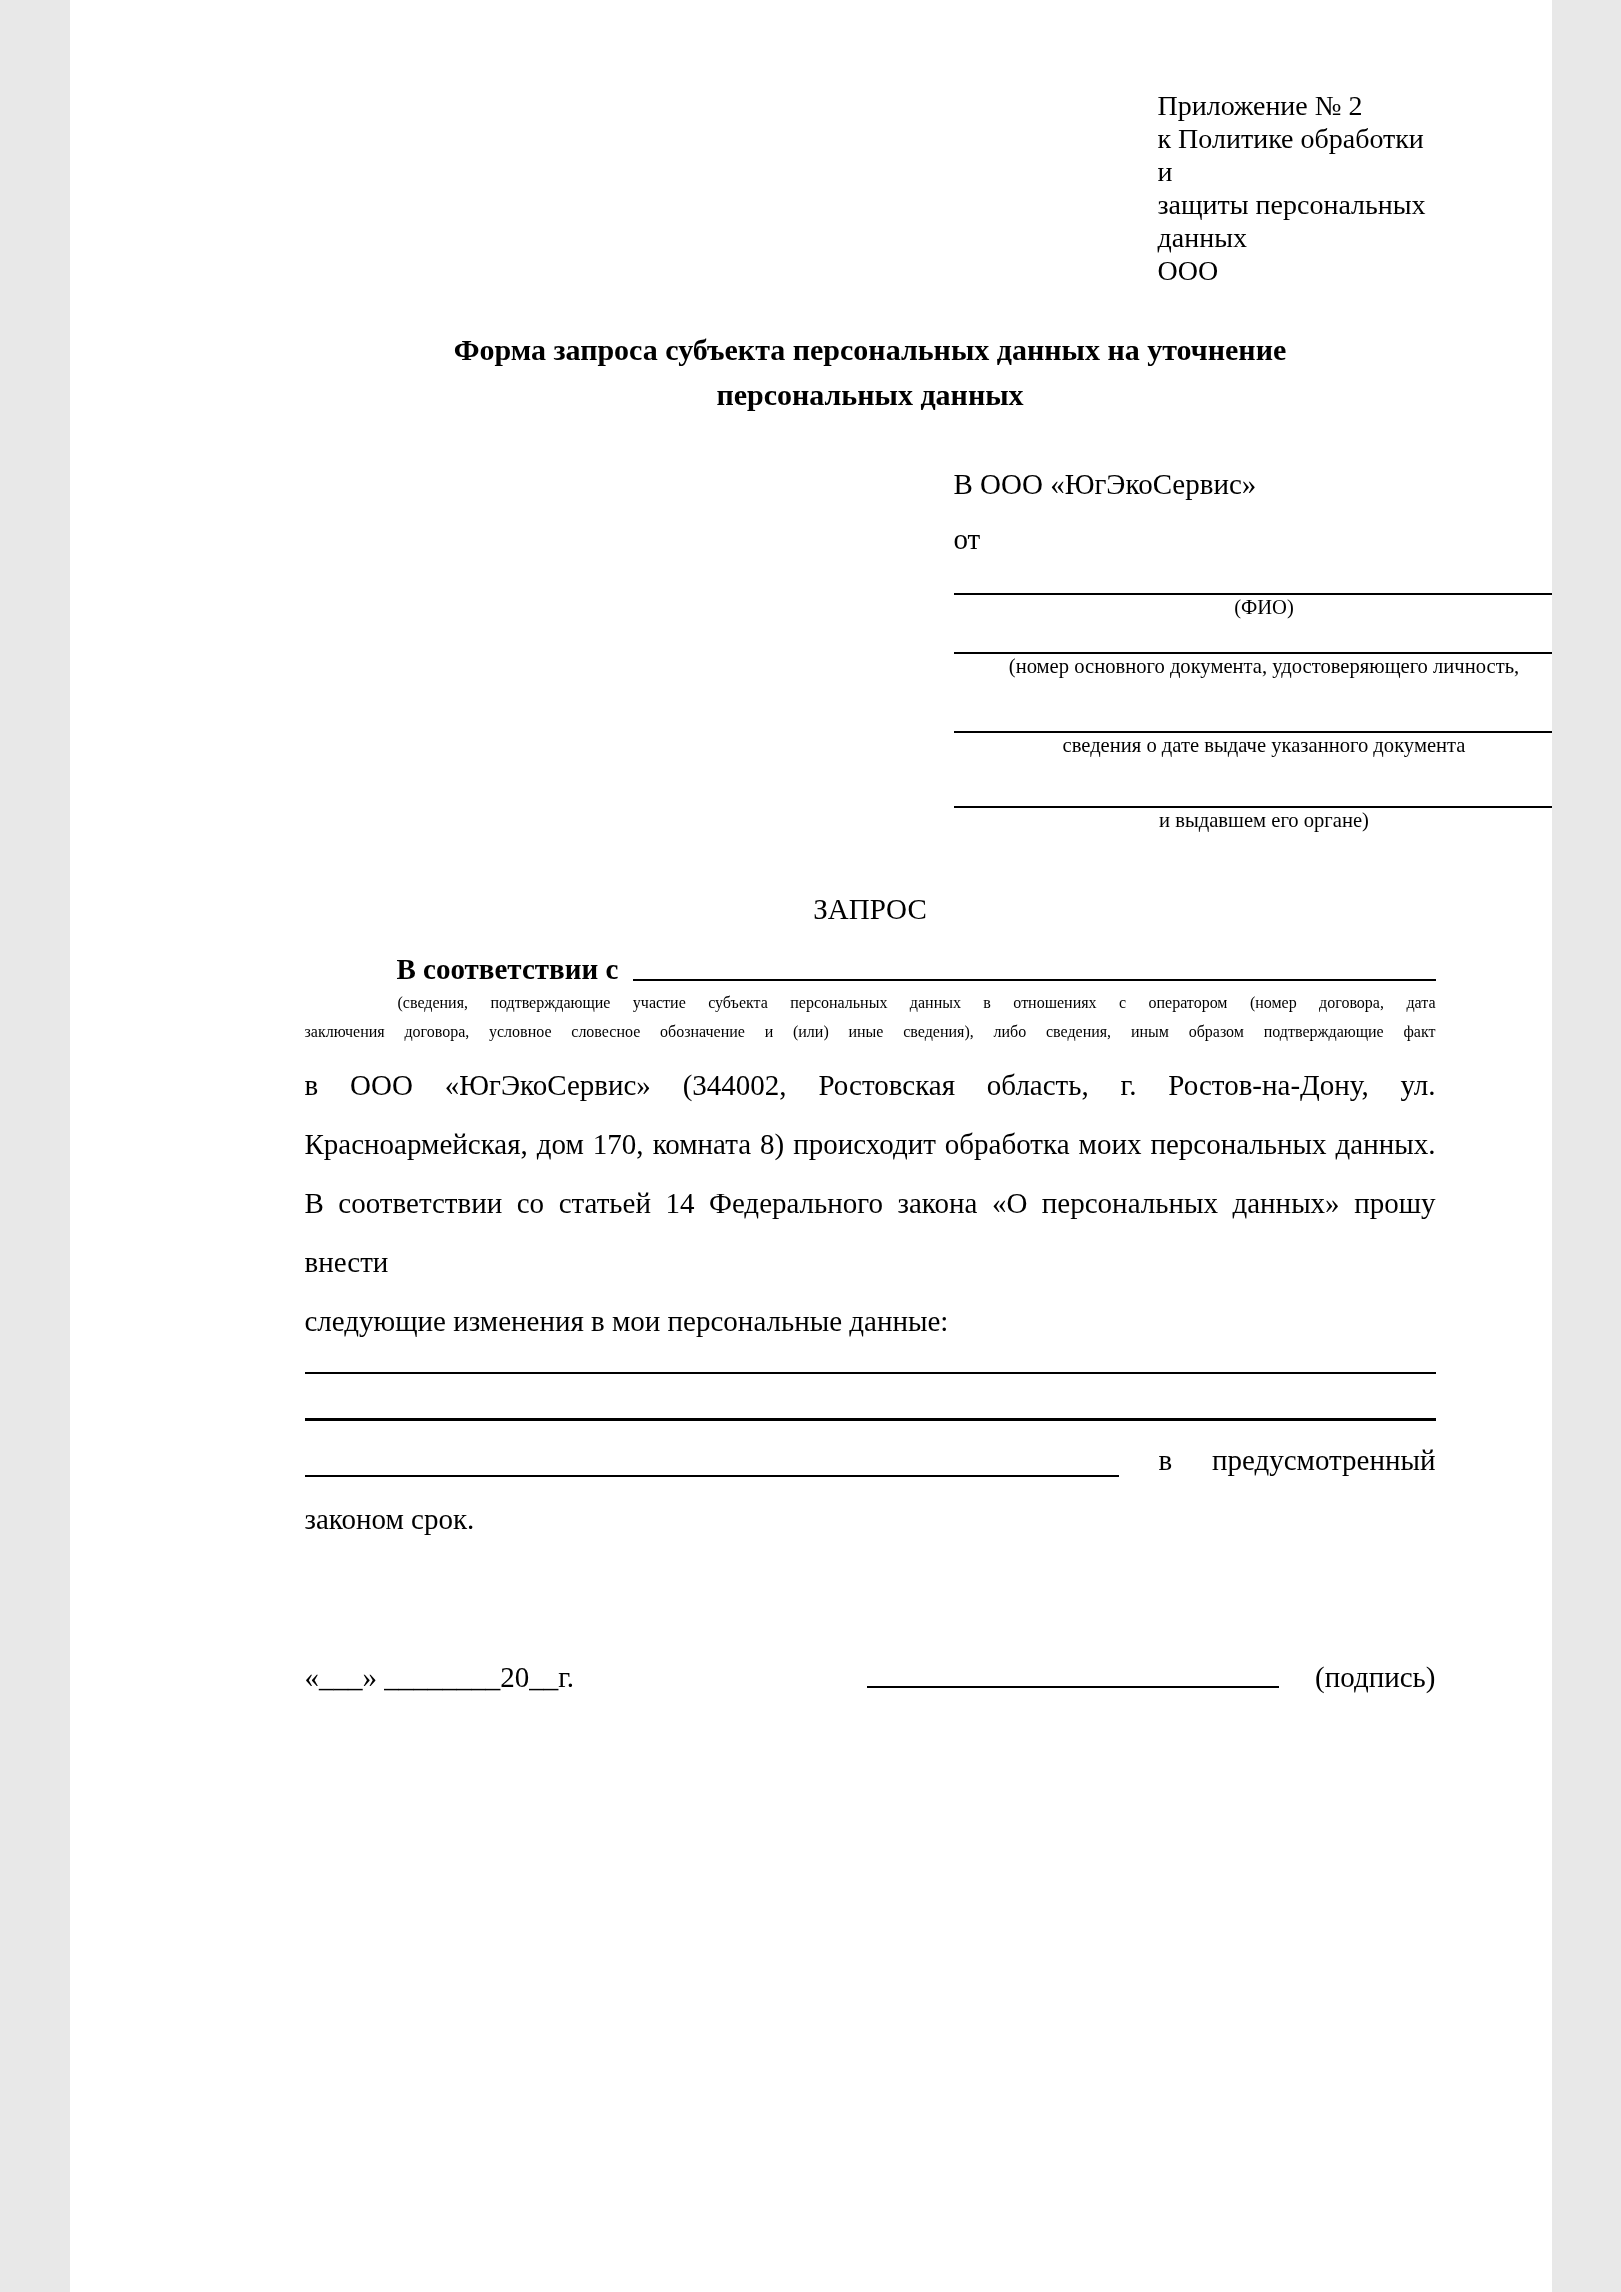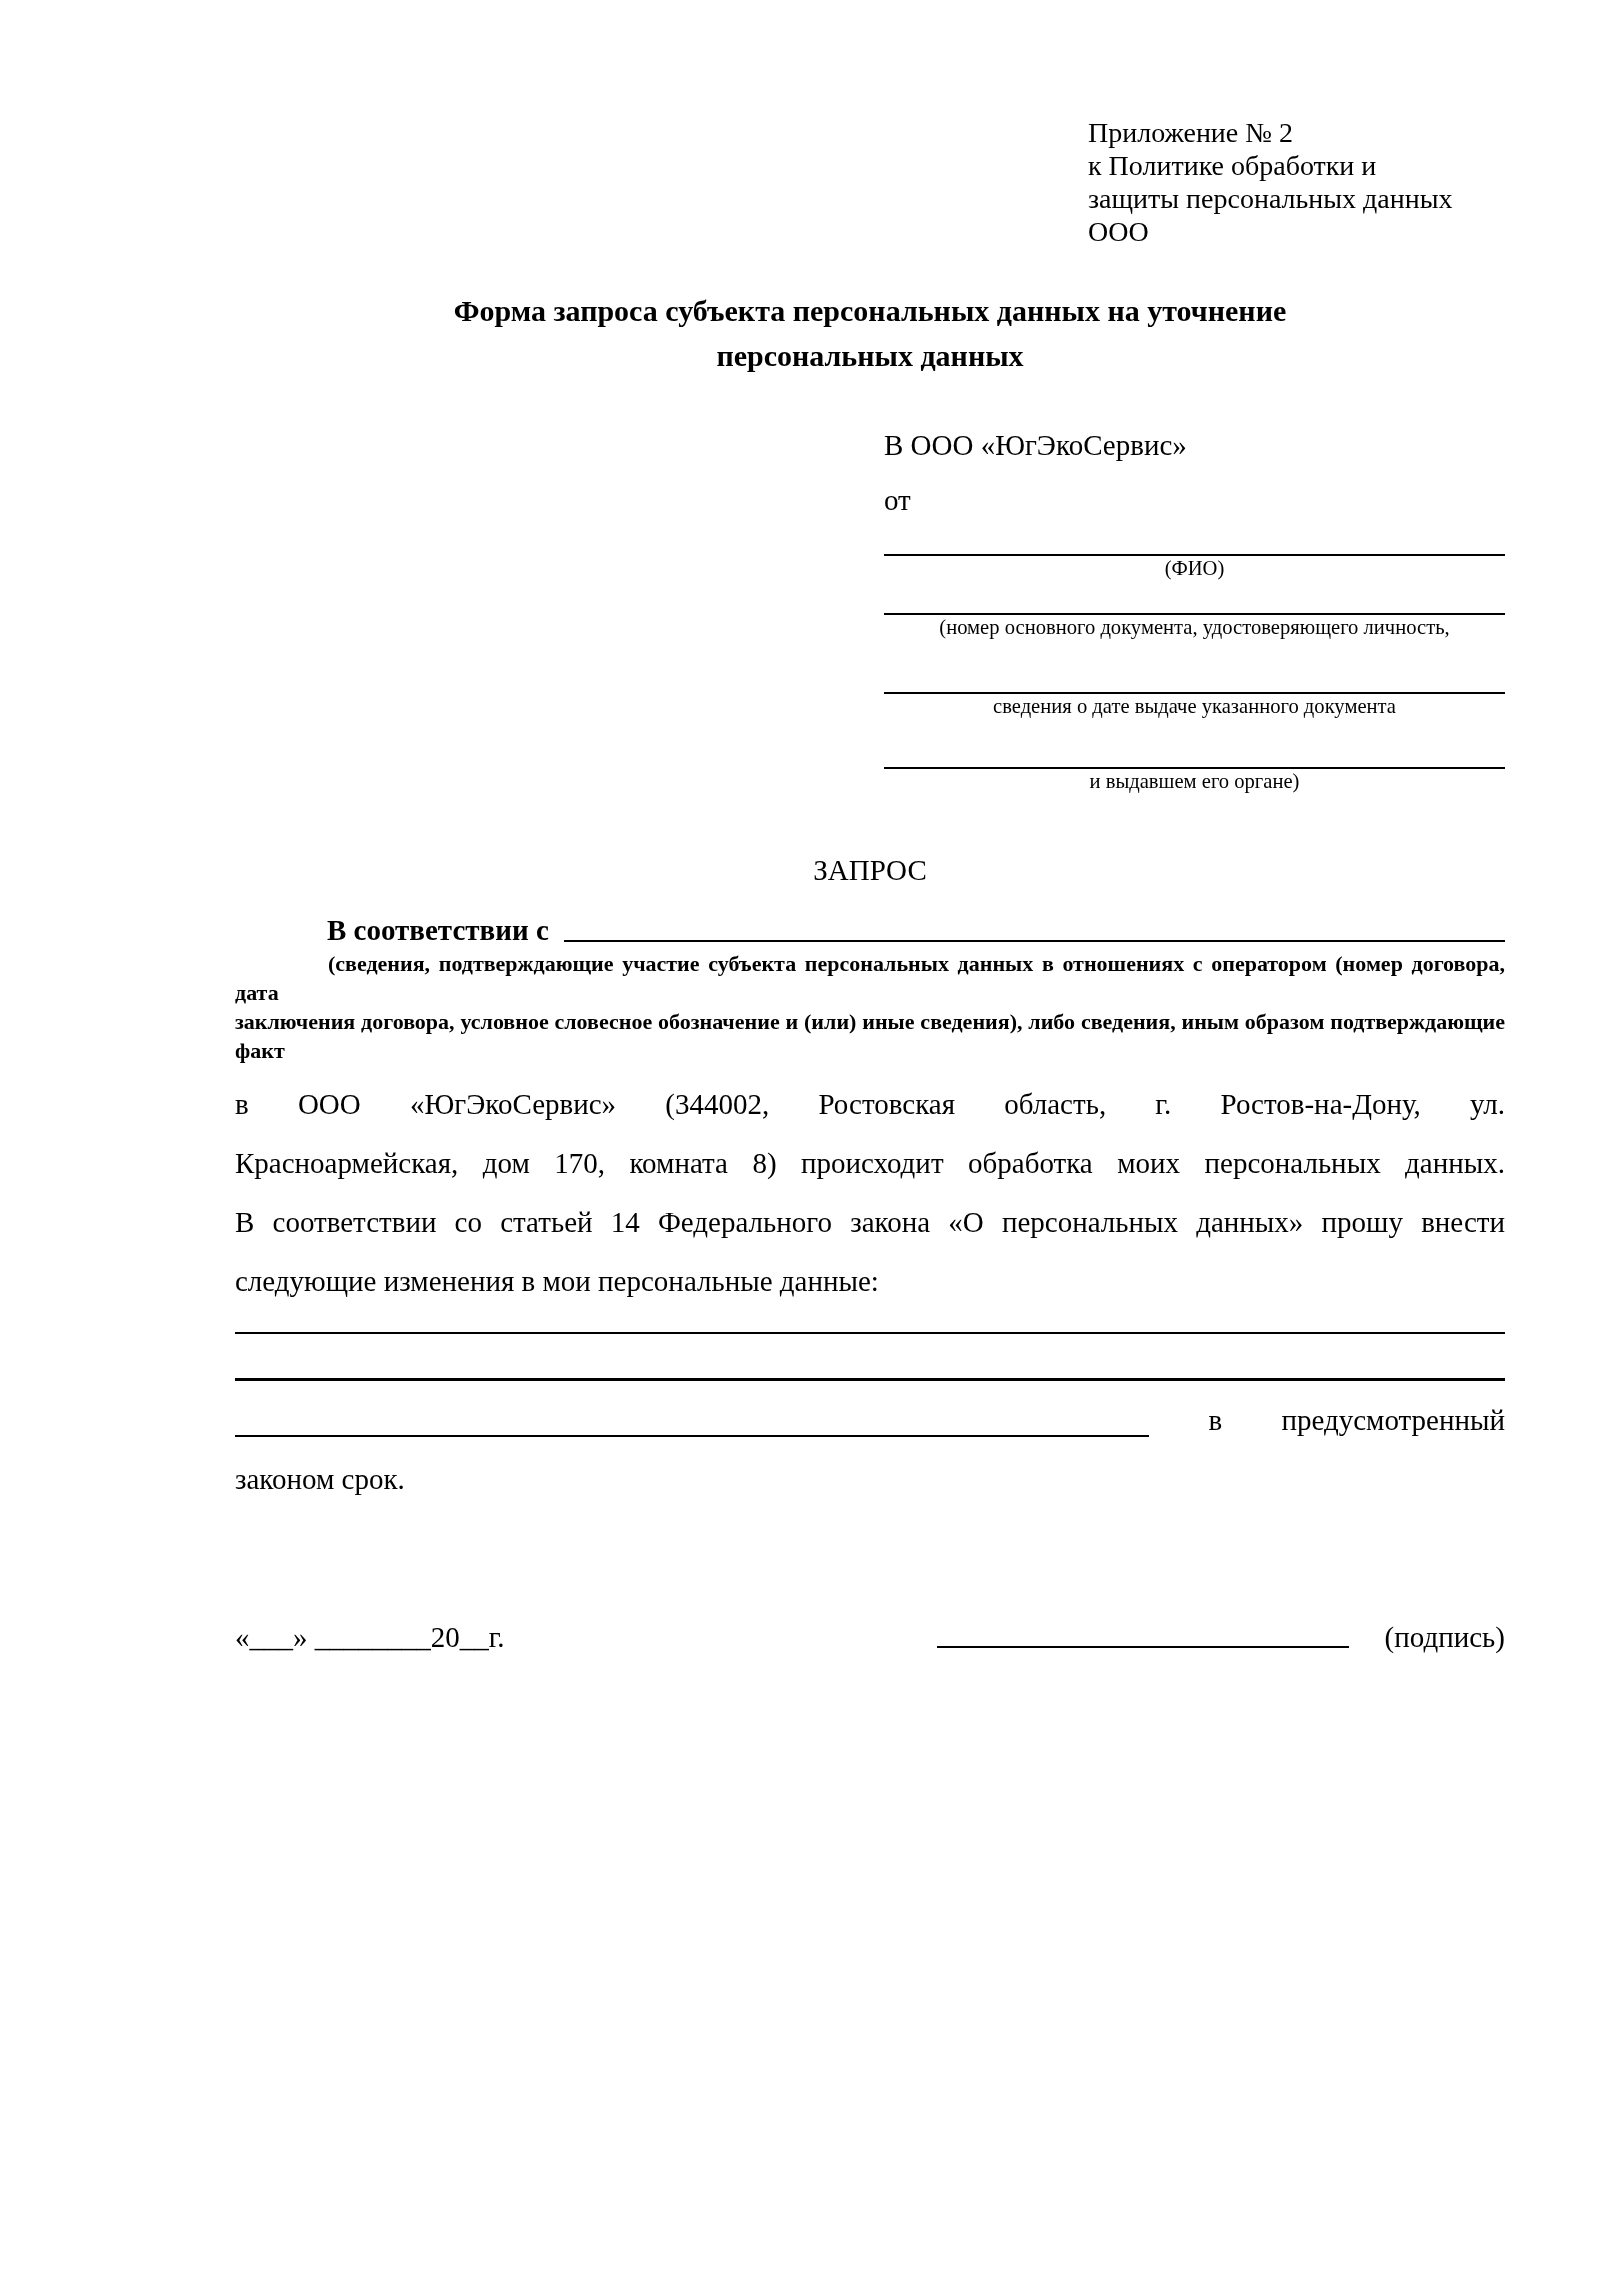--- a/index.html
+++ b/index.html
@@ -1,26 +1,26 @@
 <!DOCTYPE html>
 <html><head>
 <meta charset="utf-8">
 <style>
   html, body { margin: 0; padding: 0; background: #e8e8e8; }
   .page {
     position: relative;
-    width: 1621px;
+    width: 1482px;
     height: 2293px;
     margin: 0 auto;
     background: #ffffff;
     color: #000000;
     font-family: "Liberation Serif", "DejaVu Serif", serif;
     font-size: 29px;
     box-sizing: border-box;
-    padding: 116px 116px 0 235px;
+    padding: 89px 116px 0 235px;
     overflow: hidden;
   }
 
   
   .appendix { margin-left: 853px; font-size: 28px; line-height: 33px; }
 
   
   .doc-title {
     margin-top: 40px;
     text-align: center;
@@ -42,21 +42,21 @@
 
   
   .request-heading { margin-top: 57px; text-align: center; line-height: 37px; }
 
   
   .accordance { margin-top: 23.5px; display: flex; line-height: 37px; font-weight: bold; }
   .accordance .lead { padding-left: 92px; white-space: pre; }
   .fill-line { flex: 1; border-bottom: 2px solid #000; align-self: flex-end; margin-bottom: 6.9px; margin-left: 7.8px; }
 
   
-  .small-caption { font-size: 22px; line-height: 29px; font-weight: bold; }
+  .small-caption { font-size: 16px; line-height: 29px; }
   .cap-line { text-align: justify; }
   .cap-just { text-align-last: justify; -moz-text-align-last: justify; }
   .cap-indent { text-indent: 93px; }
 
   
   .body-par { margin-top: 9.8px; line-height: 59px; }
   .b-line { text-align: justify; }
   .b-just { text-align-last: justify; -moz-text-align-last: justify; }
 
   

